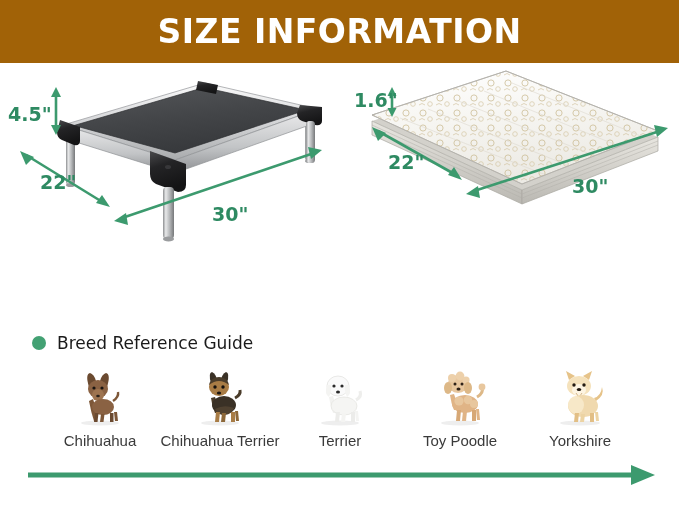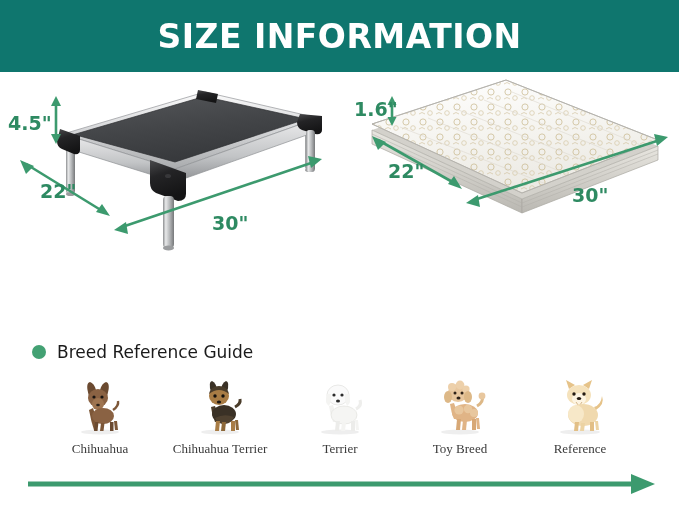--- a/index.html
+++ b/index.html
@@ -6,22 +6,22 @@
   body {
     width: 679px; height: 508px;
     background: #ffffff;
     font-family: "Liberation Sans", sans-serif;
     overflow: hidden;
     position: relative;
   }
 
   
   .header {
-    width: 679px; height: 72px;
-    background: #0f766e;
+    width: 679px; height: 63px;
+    background: #a16207;
     display: flex; align-items: center; justify-content: center;
     position: relative;
   }
   .header-title {
     color: #ffffff;
     font-size: 33px;
     font-weight: bold;
     letter-spacing: 0.5px;
     font-family: "DejaVu Sans", sans-serif;
   }
@@ -62,22 +62,22 @@
   .breed-row {
     position: absolute; top: 42px; left: 40px;
     width: 600px; display: flex;
   }
   .breed-cell {
     width: 120px; display: flex; flex-direction: column;
     align-items: center;
   }
   .breed-art { height: 62px; width: 90px; position: relative; }
   .breed-label {
-    margin-top: 5px; font-size: 13px; color: #3a3a3a;
-    font-family: Liberation Serif, serif;
+    margin-top: 5px; font-size: 15px; color: #3a3a3a;
+    font-family: Liberation Sans, sans-serif;
   }
   .breed-arrow { position: absolute; left: 0; top: 140px; }
 </style>
 </head>
 <body>
 
 <div class="header">
   <div class="header-title">SIZE INFORMATION</div>
 </div>
 
@@ -337,21 +337,21 @@
           <circle cx="53" cy="35" r="4.2" fill="#e8c79e"></circle>
           <circle cx="59" cy="39" r="4" fill="#e8c79e"></circle>
           <path d="M42,45 l-1,11 h4 l1,-11 Z" fill="#d7a876"></path>
           <path d="M48,46 l-1,10 h4 l1,-10 Z" fill="#e0b486"></path>
           <path d="M57,45 l0,11 h4 l0,-11 Z" fill="#d7a876"></path>
           <path d="M61,44 l1,11 h3 l-1,-11 Z" fill="#e0b486"></path>
           <path d="M62,32 q7,-4 5,-10" stroke="#ddb887" stroke-width="3" fill="none"></path>
           <circle cx="67" cy="22" r="3.4" fill="#e8c79e"></circle>
         </svg>
       </div>
-      <div class="breed-label">Toy Breed</div>
+      <div class="breed-label">Toy Poodle</div>
     </div>
 
     <div class="breed-cell">
       <div class="breed-art">
         <svg width="90" height="62" viewBox="0 0 90 62">
           <ellipse cx="45" cy="58" rx="20" ry="2.6" fill="#eeeeee"></ellipse>
           <path d="M34,15 l-3,-9 l9,5 Z" fill="#e6c389"></path>
           <path d="M54,15 l3,-9 l-9,5 Z" fill="#e6c389"></path>
           <ellipse cx="44" cy="21" rx="12" ry="10" fill="#f5e2bc"></ellipse>
           <ellipse cx="44" cy="25" rx="7" ry="6" fill="#fdf4e2"></ellipse>
@@ -361,21 +361,21 @@
           <path d="M41,28 q2,3 3,4 q1,-1 3,-4" stroke="#c9a571" stroke-width="0.8" fill="none"></path>
           <ellipse cx="48" cy="41" rx="15" ry="11" fill="#f0d9ae"></ellipse>
           <ellipse cx="41" cy="40" rx="8" ry="9" fill="#f7e8c8"></ellipse>
           <path d="M40,48 l-1,9 h4 l1,-9 Z" fill="#e2bf86"></path>
           <path d="M46,49 l-1,8 h4 l1,-8 Z" fill="#ecd3a3"></path>
           <path d="M55,48 l0,9 h4 l0,-9 Z" fill="#e2bf86"></path>
           <path d="M60,47 l1,9 h3 l-1,-9 Z" fill="#ecd3a3"></path>
           <path d="M61,36 q9,-6 6,-14 q-1,9 -8,11 Z" fill="#e6c389"></path>
         </svg>
       </div>
-      <div class="breed-label">Reference</div>
+      <div class="breed-label">Yorkshire</div>
     </div>
   </div>
 
   <svg class="breed-arrow" width="679" height="32" viewBox="0 0 679 32">
     <line x1="28" y1="12" x2="636" y2="12" stroke="#3c9a6e" stroke-width="5"></line>
     <polygon points="655,12 631,2 631,22" fill="#3c9a6e"></polygon>
   </svg>
 </div>
 
 </body></html>

